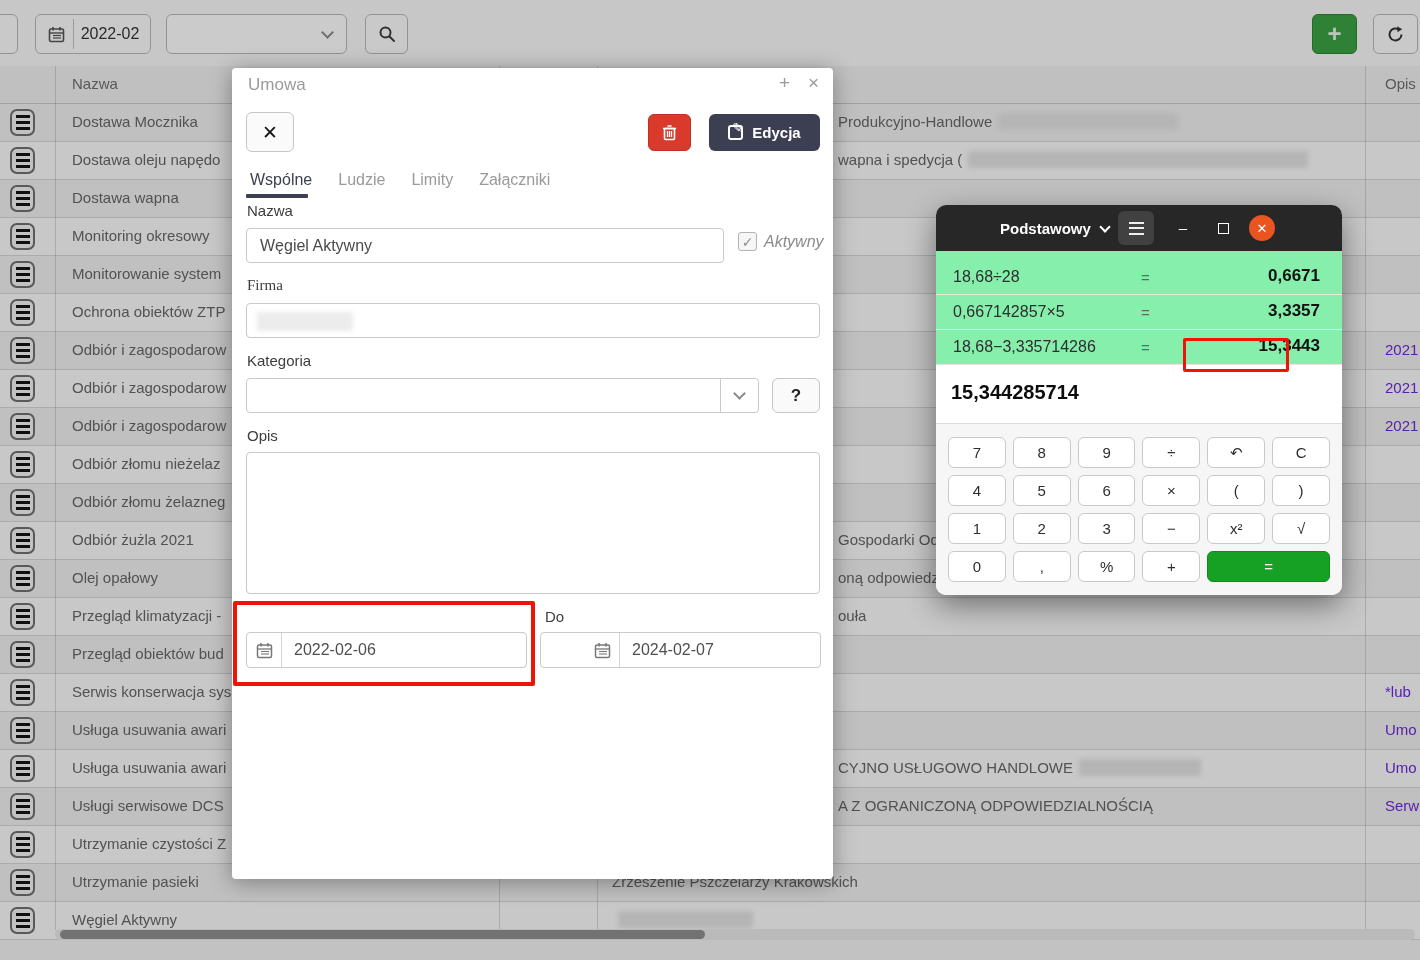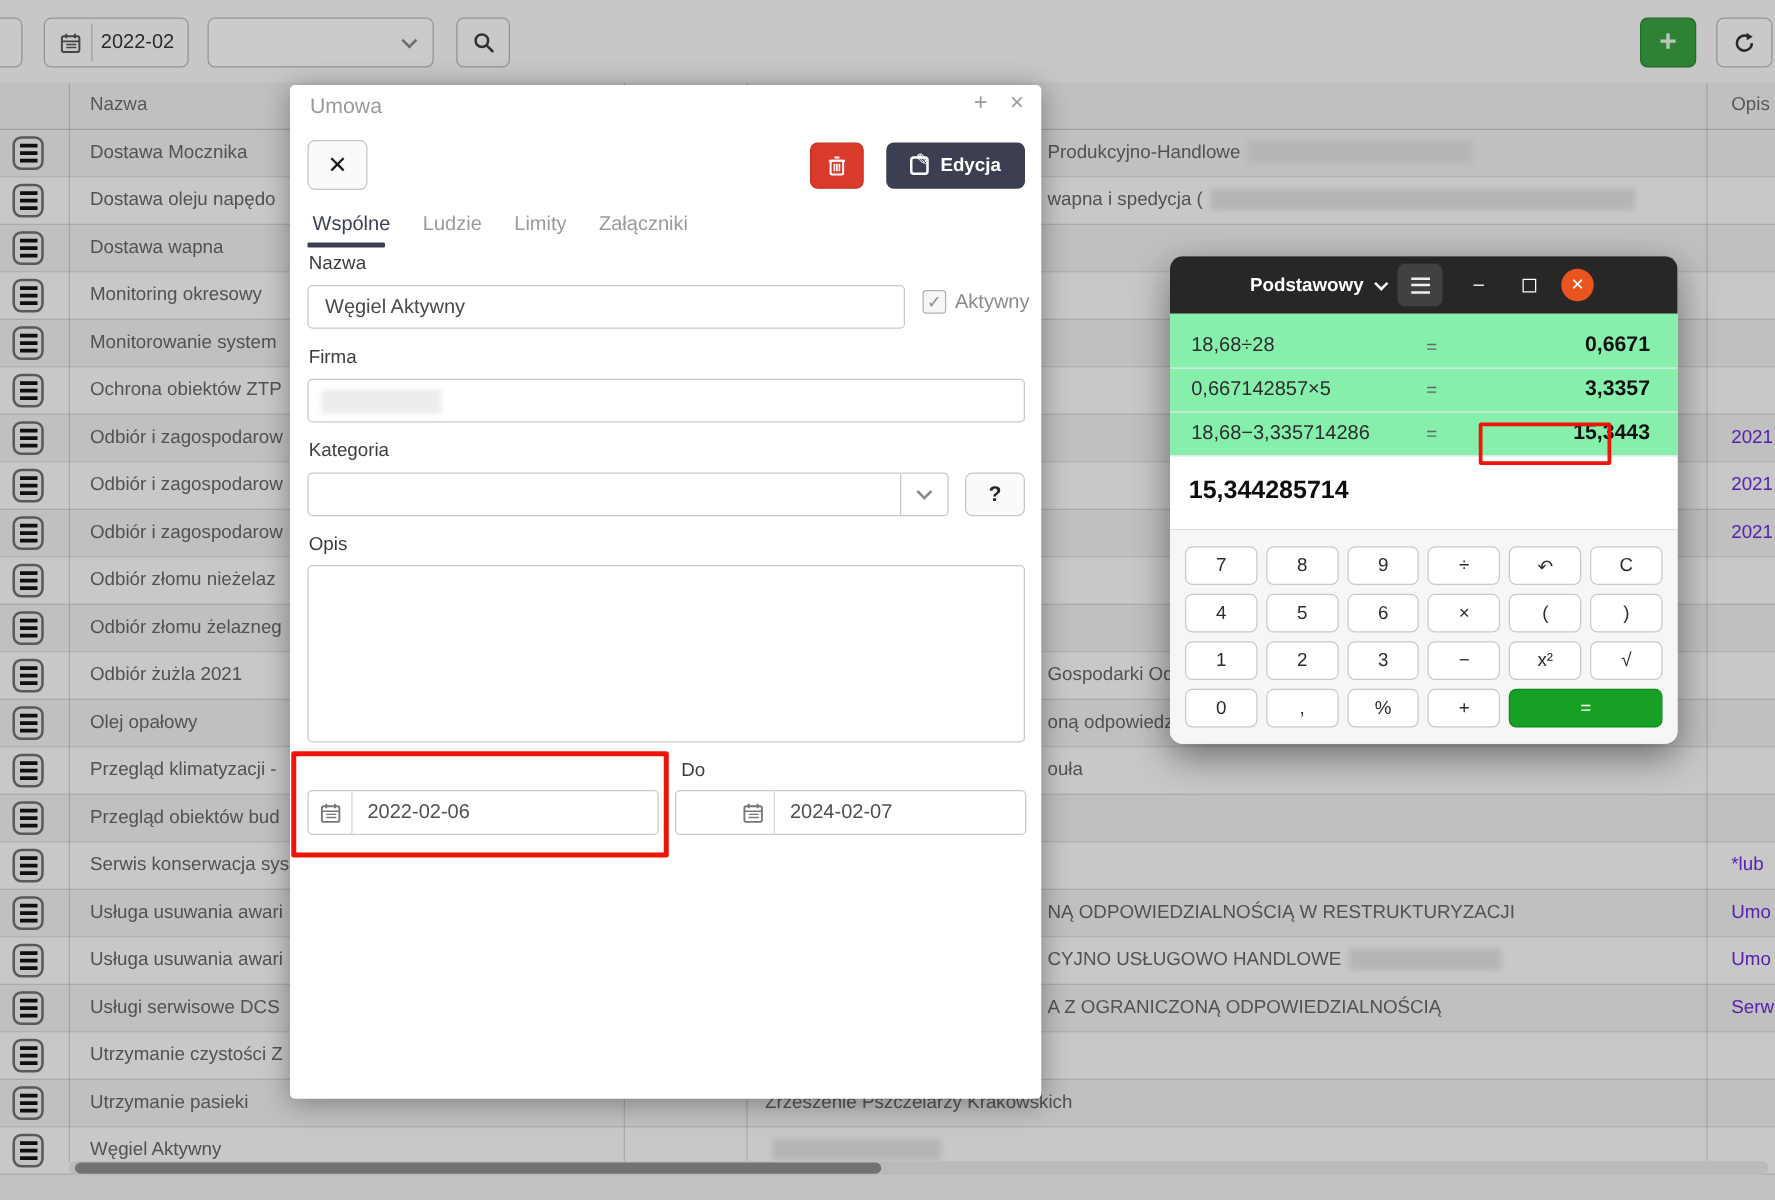--- a/index.html
+++ b/index.html
@@ -54,21 +54,21 @@
   .m-trash { position:absolute; left:416px; top:46px; width:43px; height:37px; background:#d93a2b; border:1px solid #c23022; border-radius:6px; display:flex; align-items:center; justify-content:center; }
   .m-edit { position:absolute; left:477px; top:46px; width:111px; height:37px; background:#3b3f51; border-radius:6px; color:#fff; font-size:15px; font-weight:bold; display:flex; align-items:center; justify-content:center; gap:9px; }
   .edit-ic { width:15px; height:15px; border:2px solid #fff; border-radius:3px; position:relative; }
   .edit-ic::after { content:"✎"; position:absolute; left:2px; top:-7px; font-size:14px; color:#fff; }
   .tabs { position:absolute; left:18px; top:103px; display:flex; gap:26px; font-size:16px; color:#9a9a9a; }
   .tab.active { color:#3b3f51; }
   .tab-underline { position:absolute; left:14px; top:126px; width:62px; height:4px; background:#3b3f51; border-radius:1px; }
   .f-label { position:absolute; font-size:15px; color:#3d3d3d; }
   .inp { position:absolute; border:1px solid #c9c9c9; border-radius:4px; background:#fff; display:flex; align-items:center; font-size:16px; color:#4a4a4a; padding-left:13px; }
   .chk { position:absolute; left:506px; top:164px; width:19px; height:19px; border:1px solid #b2b2b2; border-radius:3px; background:#f6f6f6; display:flex; align-items:center; justify-content:center; font-size:14px; font-weight:bold; color:#8f8f8f; }
-  .chk-label { position:absolute; left:532px; top:165px; font-size:16px; color:#8b8b8b; }
+  .chk-label { position:absolute; left:532px; top:165px; font-size:16px; color:#8b8b8b;font-style:italic; }
   .firma-chip { position:absolute; left:10px; top:8px; width:96px; height:19px; background:#ececec; filter:blur(2px); }
   .select-arrow-zone { position:absolute; right:0; top:0; width:38px; height:100%; border-left:1px solid #c9c9c9; display:flex; align-items:center; justify-content:center; }
   .q-btn { position:absolute; left:540px; top:310px; width:48px; height:35px; border:1px solid #c6c6c6; border-radius:6px; background:#fafafa; font-size:17px; font-weight:bold; color:#222; display:flex; align-items:center; justify-content:center; }
   .date-group { position:absolute; width:281px; height:36px; border:1px solid #c9c9c9; border-radius:4px; background:#fff; display:flex; align-items:center; }
   .date-group .seg-icon { width:35px; height:100%; display:flex; align-items:center; justify-content:center; border-right:1px solid #d4d4d4; }
   .date-group .seg-val { padding-left:12px; font-size:16px; color:#4f4f4f; }
 
   
   .calc { position:absolute; left:936px; top:205px; width:406px; height:390px; z-index:20; border-radius:10px; box-shadow:0 10px 30px rgba(0,0,0,0.45); background:#fff; }
   .c-titlebar { position:absolute; left:0; top:0; width:100%; height:46px; background:#272727; border-radius:10px 10px 0 0; }
@@ -356,23 +356,20 @@
       <span class="cell-opis">*lub</span>
     </div>
 
     <div class="row">
       <span class="row-menu-btn">
           <i></i>
           <i></i>
           <i></i>
         </span>
       <span class="cell-name">Usługa usuwania awari</span>
-      <span class="cell-company">
-          <span class="comp-text cut">NĄ ODPOWIEDZIALNOŚCIĄ W RESTRUKTURYZACJI</span>
-        </span>
       <span class="cell-opis">Umo</span>
     </div>
 
     <div class="row alt">
       <span class="row-menu-btn">
           <i></i>
           <i></i>
           <i></i>
         </span>
       <span class="cell-name">Usługa usuwania awari</span>
@@ -480,21 +477,21 @@
 
     <span class="f-label" style="left:15px;top:134px;">Nazwa</span>
     <div class="inp" style="left:14px;top:160px;width:478px;height:35px;">
       <span>Węgiel Aktywny</span>
     </div>
     <div class="chk">
         <span>✓</span>
       </div>
     <span class="chk-label">Aktywny</span>
 
-    <span class="f-label" style="left:15px;top:209px;">Firma</span>
+    <span class="f-label" style="left:15px;top:209px;font-family:Liberation Serif, serif;">Firma</span>
     <div class="inp" style="left:14px;top:235px;width:574px;height:35px;">
       <span class="firma-chip"></span>
     </div>
 
     <span class="f-label" style="left:15px;top:284px;">Kategoria</span>
     <div class="inp" style="left:14px;top:310px;width:513px;height:35px;">
       <span></span>
       <span class="select-arrow-zone">
           <span class="chev"></span>
         </span>

